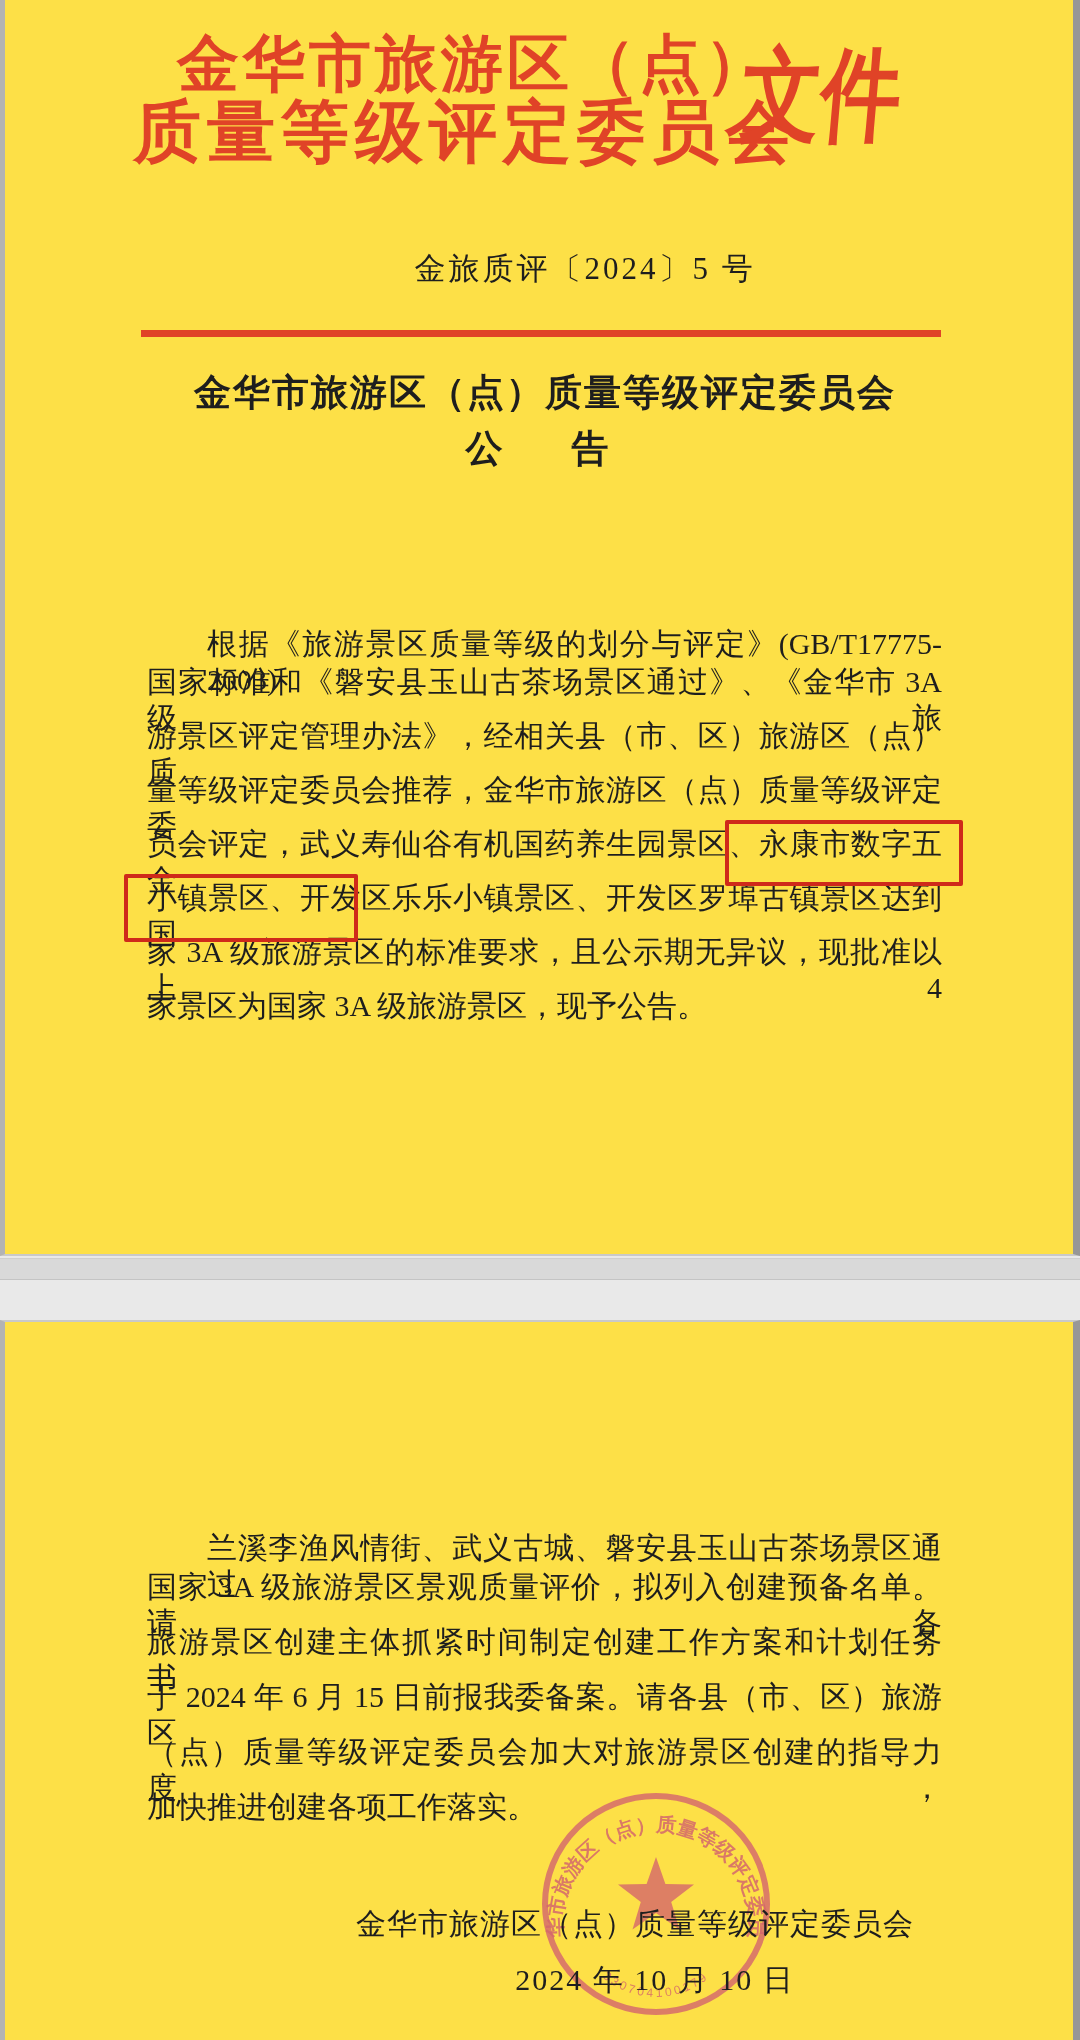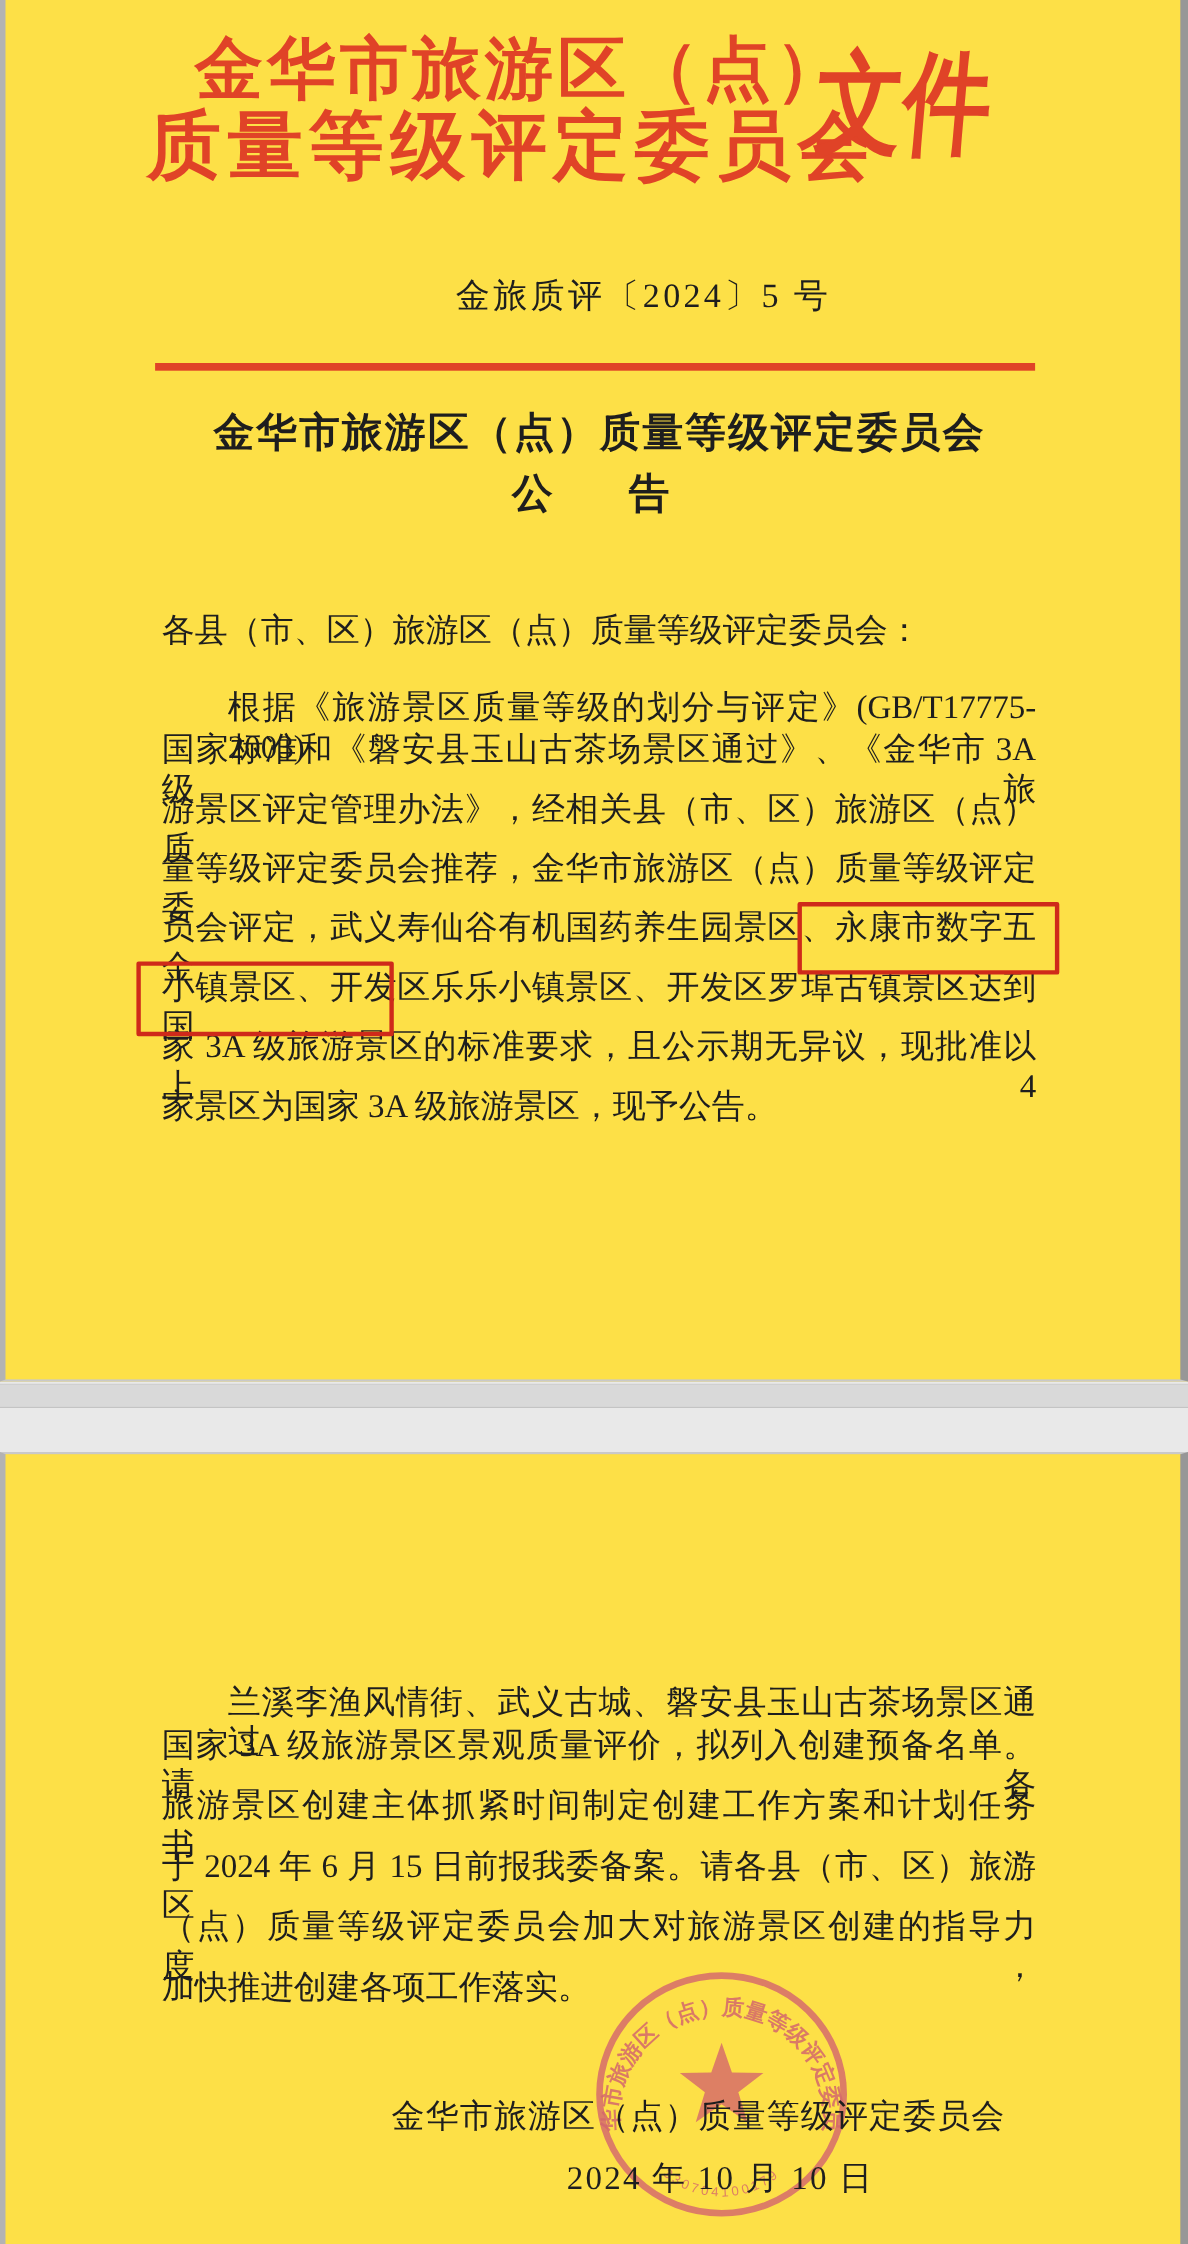--- a/index.html
+++ b/index.html
@@ -86,21 +86,20 @@
   <div class="org-line org-line2">质量等级评定委员会</div>
   <div class="doc-type">文件</div>
 
   <div class="doc-number">金旅质评〔2024〕5 号</div>
 
   <div class="red-divider"></div>
 
   <div class="doc-title doc-title1">金华市旅游区（点）质量等级评定委员会</div>
   <div class="doc-title doc-title2">公　告</div>
 
-  <div class="line" style="top:556px">各县（市、区）旅游区（点）质量等级评定委员会：</div>
   <div class="line just indent" style="top:610px">根据《旅游景区质量等级的划分与评定》(GB/T17775-2003)</div>
   <div class="line just" style="top:664px">国家标准和《磐安县玉山古茶场景区通过》、《金华市 3A 级旅</div>
   <div class="line just" style="top:718px">游景区评定管理办法》，经相关县（市、区）旅游区（点）质</div>
   <div class="line just" style="top:772px">量等级评定委员会推荐，金华市旅游区（点）质量等级评定委</div>
   <div class="line just" style="top:826px">员会评定，武义寿仙谷有机国药养生园景区、永康市数字五金</div>
   <div class="line just" style="top:880px">小镇景区、开发区乐乐小镇景区、开发区罗埠古镇景区达到国</div>
   <div class="line just" style="top:934px">家 3A 级旅游景区的标准要求，且公示期无异议，现批准以上 4</div>
   <div class="line" style="top:988px">家景区为国家 3A 级旅游景区，现予公告。</div>
 
   <div class="hlbox hlbox1"></div>

